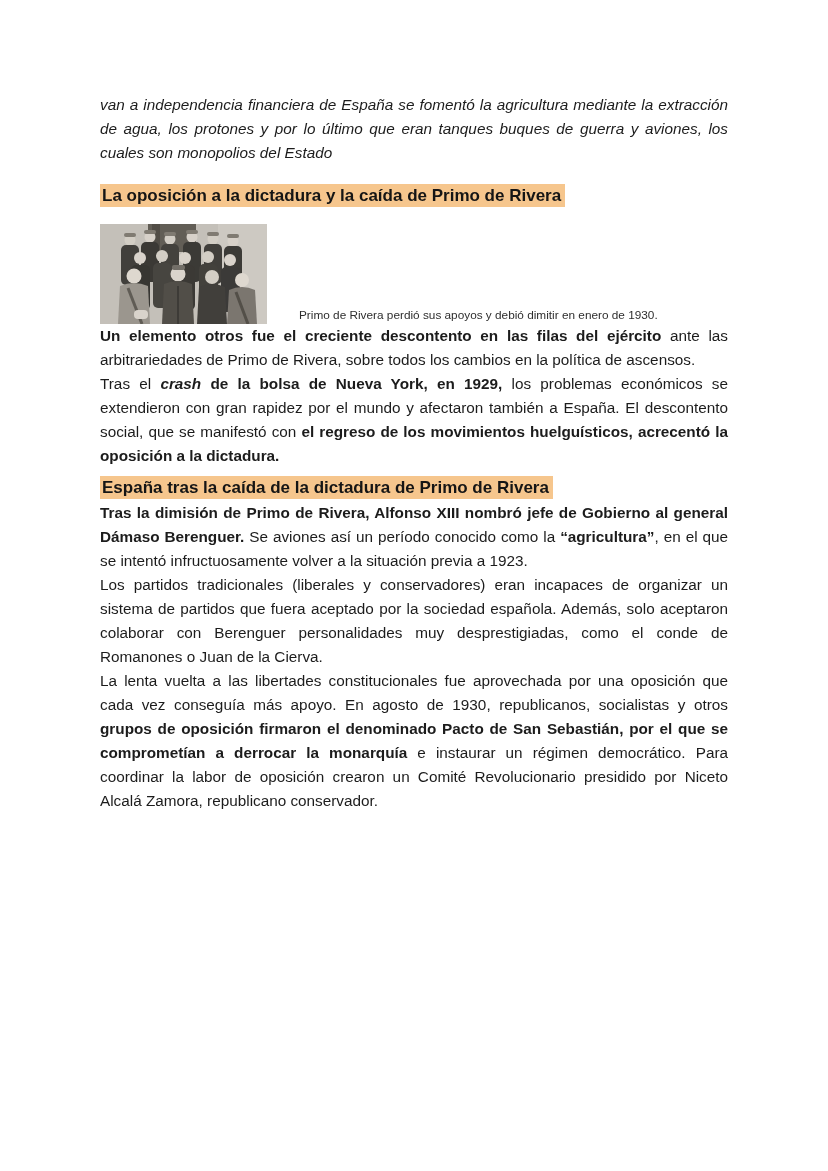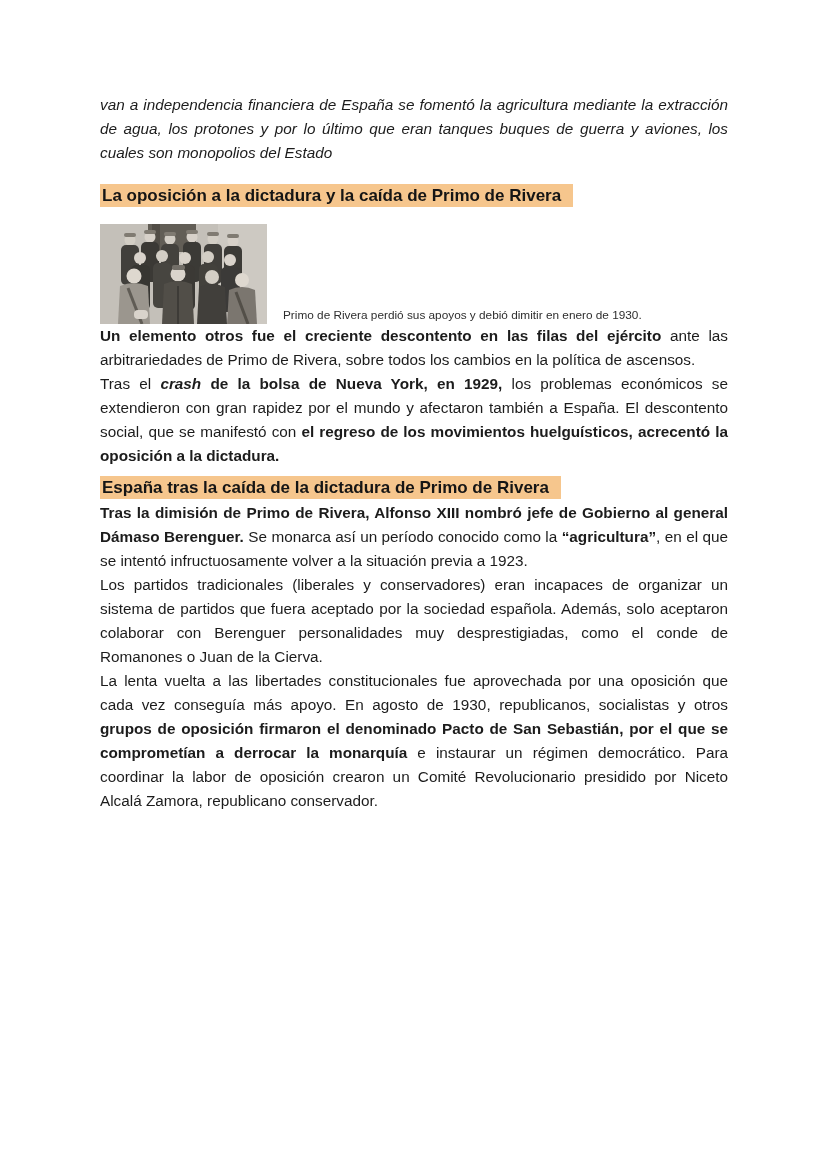--- a/index.html
+++ b/index.html
@@ -37,36 +37,36 @@
   h2.doc-heading {
     margin: 0;
     font-size: 17px;
     line-height: 26px;
     font-weight: 700;
     color: #151515;
   }
   h2.h-opposition { margin-top: 18px; }
   h2.h-after-fall { margin-top: 7px; }
   .hl-mark {
-    padding: 2px 12px 2px 2px;
+    padding: 2px 4px 2px 2px;
   }
   h3.doc-subheading {
     margin: 14px 0 0 0;
     font-size: 16.2px;
     line-height: 24px;
     font-weight: 700;
     text-decoration: underline;
     text-underline-offset: 3px;
     color: #151515;
   }
   .figure-row {
     margin-top: 15px;
     display: flex;
     align-items: flex-end;
-    gap: 16px;
+    gap: 32px;
   }
   .photo-frame {
     width: 167px;
     height: 100px;
     flex: 0 0 auto;
     display: block;
   }
   .photo-frame svg { display: block; }
   .photo-caption {
     font-size: 11.8px;
@@ -150,19 +150,19 @@
 
 
   <p class="body-par mt-12"><span class="b">Un elemento otros fue el creciente descontento en las filas del ejército</span><span> ante las arbitrariedades de Primo de Rivera, sobre todos los cambios en la política de ascensos.</span></p>
 
   <p class="body-par mt-11"><span>Tras el </span><span class="b i">crash</span><span class="b"> de la bolsa de Nueva York, en 1929,</span><span> los problemas económicos se extendieron con gran rapidez por el mundo y afectaron también a España. El descontento social, que se manifestó con </span><span class="b">el regreso de los movimientos huelguísticos, acrecentó la oposición a la dictadura.</span></p>
 
 
   <h2 class="doc-heading h-after-fall"><span class="hl-mark" style="background: rgb(246, 198, 141); text-align: center;">España tras la caída de la dictadura de Primo de Rivera</span></h2>
 
 
-  <p class="body-par mt-10"><span class="b">Tras la dimisión de Primo de Rivera, Alfonso XIII nombró jefe de Gobierno al general Dámaso Berenguer.</span><span> Se monarca así un período conocido como la </span><span class="b">“agricultura”</span><span>, en el que se intentó infructuosamente volver a la situación previa a 1923.</span></p>
+  <p class="body-par mt-10"><span class="b">Tras la dimisión de Primo de Rivera, Alfonso XIII nombró jefe de Gobierno al general Dámaso Berenguer.</span><span> Se aviones así un período conocido como la </span><span class="b">“agricultura”</span><span>, en el que se intentó infructuosamente volver a la situación previa a 1923.</span></p>
 
   <p class="body-par mt-10"><span>Los partidos tradicionales (liberales y conservadores) eran incapaces de organizar un sistema de partidos que fuera aceptado por la sociedad española. Además, solo aceptaron colaborar con Berenguer personalidades muy desprestigiadas, como el conde de Romanones o Juan de la Cierva.</span></p>
 
   <p class="body-par mt-10"><span>La lenta vuelta a las libertades constitucionales fue aprovechada por una oposición que cada vez conseguía más apoyo. En agosto de 1930, republicanos, socialistas y otros </span><span class="b">grupos de oposición firmaron el denominado Pacto de San Sebastián, por el que se comprometían a derrocar la monarquía</span><span> e instaurar un régimen democrático. Para coordinar la labor de oposición crearon un Comité Revolucionario presidido por Niceto Alcalá Zamora, republicano conservador.</span></p>
 
 </div>
 
 </body></html>

